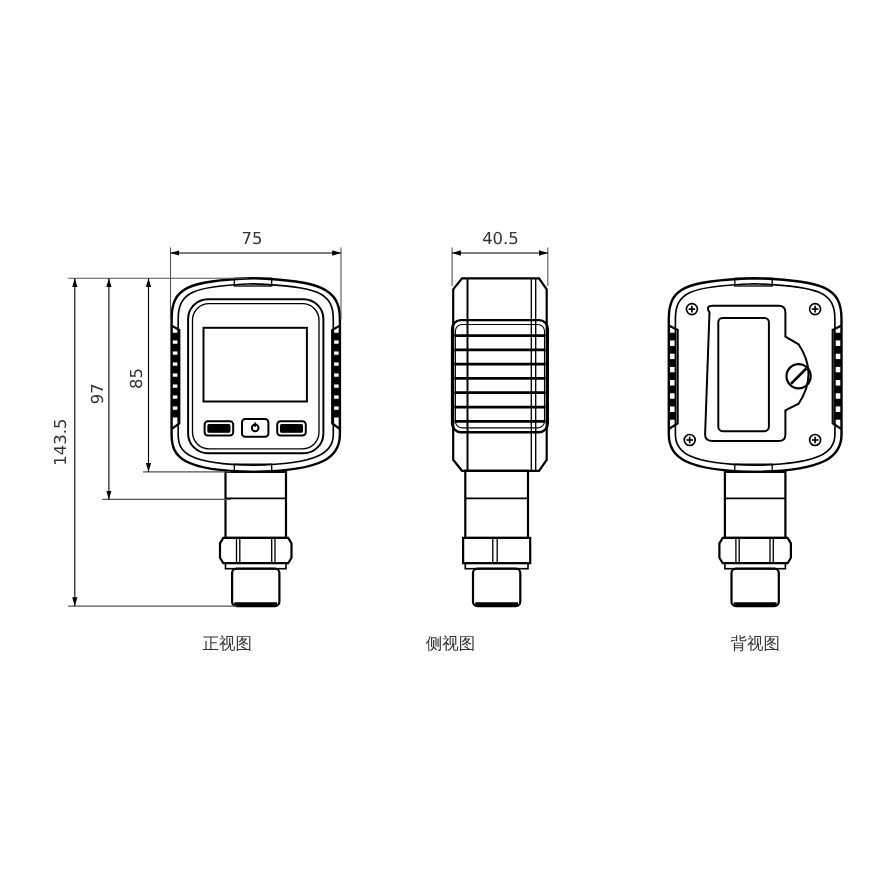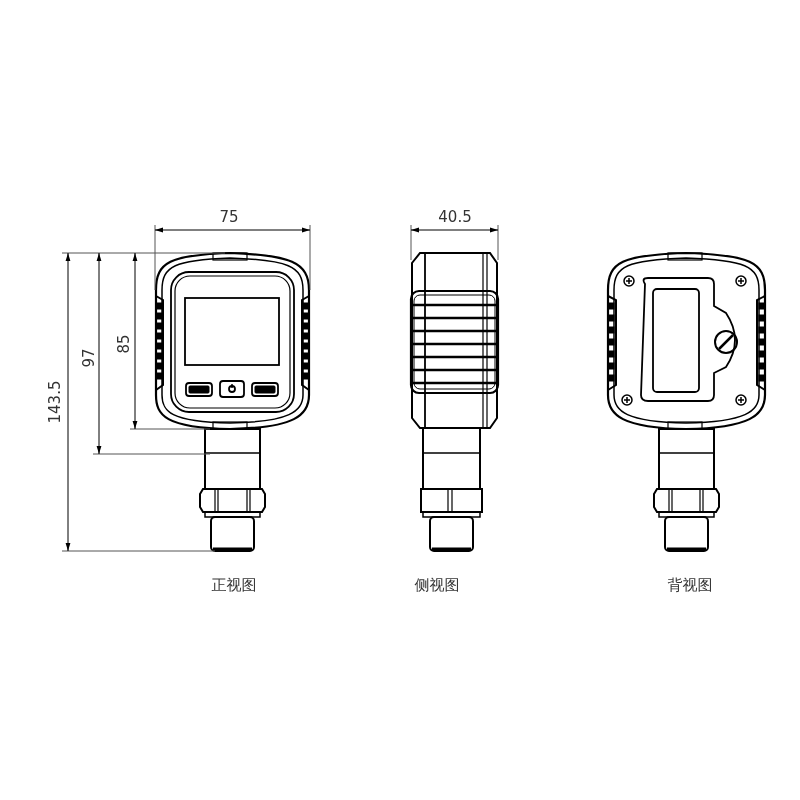--- a/index.html
+++ b/index.html
@@ -1,19 +1,19 @@
 <!DOCTYPE html>
 <html><head>
 <meta charset="utf-8">
 <style>
   html, body { margin:0; padding:0; background:#ffffff; }
   body { width:800px; height:800px; position:relative; overflow:hidden; font-family:"DejaVu Sans", sans-serif; }
   svg { position:absolute; left:0; top:0; }
   .dim-text { font-family:"DejaVu Sans", sans-serif; font-size:15px; fill:#333; }
-  .view-label { position:absolute; font-family:"DejaVu Sans", sans-serif; font-size:15px; color:#333; text-align:center; width:100px; }
+  .view-label { position:absolute; font-family:"DejaVu Sans", sans-serif; font-size:15px; color:#333; width:100px; }
 </style>
 </head>
 <body>
 
 <svg width="800" height="800" viewBox="0 0 800 800">
   <defs>
     <marker id="arr" viewBox="0 0 10 10" refX="10" refY="5" markerWidth="8" markerHeight="8" orient="auto-start-reverse">
       <path d="M0,2 L10,5 L0,8 z" fill="#000"></path>
     </marker>
   </defs>
@@ -178,13 +178,13 @@
     <line x1="700" y1="489" x2="700" y2="512" stroke-width="1.2"></line>
       <line x1="703" y1="489" x2="703" y2="512" stroke-width="1.2"></line>
     <rect x="659" y="512" width="55" height="5" stroke-width="1.5"></rect>
     <rect x="665" y="517" width="43" height="34" rx="4" stroke-width="2"></rect>
     <line x1="667" y1="549" x2="706" y2="549" stroke-width="3"></line>
   </g>
 </svg>
 
 <div class="view-label" style="left:184px; top:576px;">正视图</div>
 <div class="view-label" style="left:387px; top:576px;">侧视图</div>
-<div class="view-label" style="left:640px; top:576px;">背视图</div>
+<div class="view-label" style="left:664px; top:576px;">背视图</div>
 
 </body></html>

